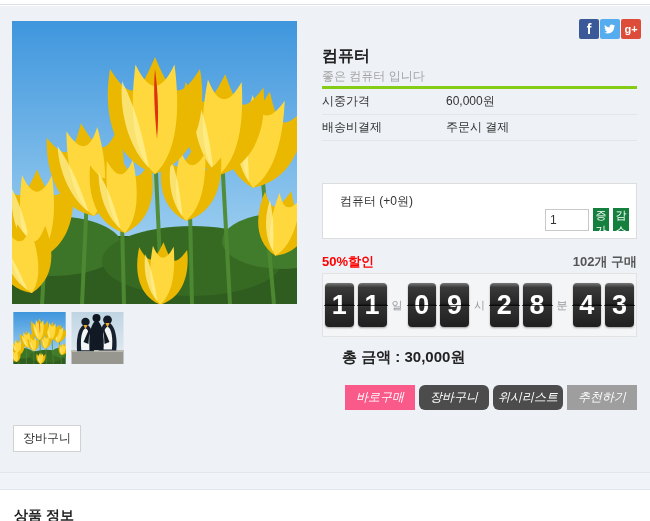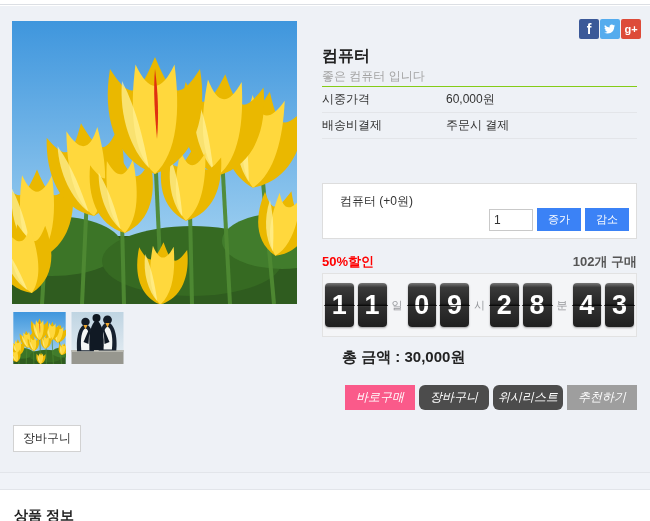--- a/index.html
+++ b/index.html
@@ -30,32 +30,32 @@
             align-items:center; justify-content:center; font-weight:bold; cursor:pointer; }
   .s-fb { background:#3b5998; font-size:14px; }
   .s-tw { background:#55acee; }
   .s-gp { background:#dd4b39; font-size:11px; }
 
   
   .rcol { position:absolute; left:322px; width:315px; }
   .p-title { top:46px; font-size:16px; font-weight:bold; color:#222; }
   .p-sub { top:68px; font-size:12px; color:#a3a3a3; }
 
-  .info-table { top:86px; border-top:1px solid #84cc16; }
+  .info-table { top:86px; border-top:3px solid #84cc16; }
   .info-row { display:flex; align-items:center; height:26px; border-bottom:1px solid #e3e5e9; font-size:12px; }
   .info-label { width:124px; color:#333; }
   .old-price { color:#b3b3b3; text-decoration:line-through; }
   .cur-price { font-weight:bold; color:#222; margin-left:18px; }
 
   .option-box { top:183px; height:56px; background:#fff; border:1px solid #ddd; }
   .option-label { position:absolute; left:17px; top:9px; font-size:12px; color:#333; }
   .qty-controls { position:absolute; right:7px; bottom:7px; display:flex; gap:4px; align-items:center; }
   .qty-input { width:44px; height:22px; border:1px solid #c9c9c9; background:#fff;
                font-size:12px; padding-left:4px; color:#333; }
-  .qty-btn { width:44px; height:23px; background:#3b82f6; color:#fff; border:none;
+  .qty-btn { width:16px; height:23px; background:#15803d; color:#fff; border:none;
              font-size:11px; cursor:pointer; }
 
   .deal-row { top:253px; display:flex; justify-content:space-between; align-items:center; }
   .discount { color:#f00; font-size:13px; font-weight:bold; }
   .purchases { color:#555; font-size:13px; font-weight:bold; }
 
   .timer-box { top:273px; height:64px; background:#f4f5f7; border:1px solid #e2e2e2;
                display:flex; align-items:center; justify-content:center; }
   .tile { position:relative; width:31px; height:44px; margin:0 2px; border-radius:4px;
           background:linear-gradient(180deg,#777 0,#3a3a3a 10%,#262626 46%,#141414 50%,#303030 55%,#1f1f1f 100%);

